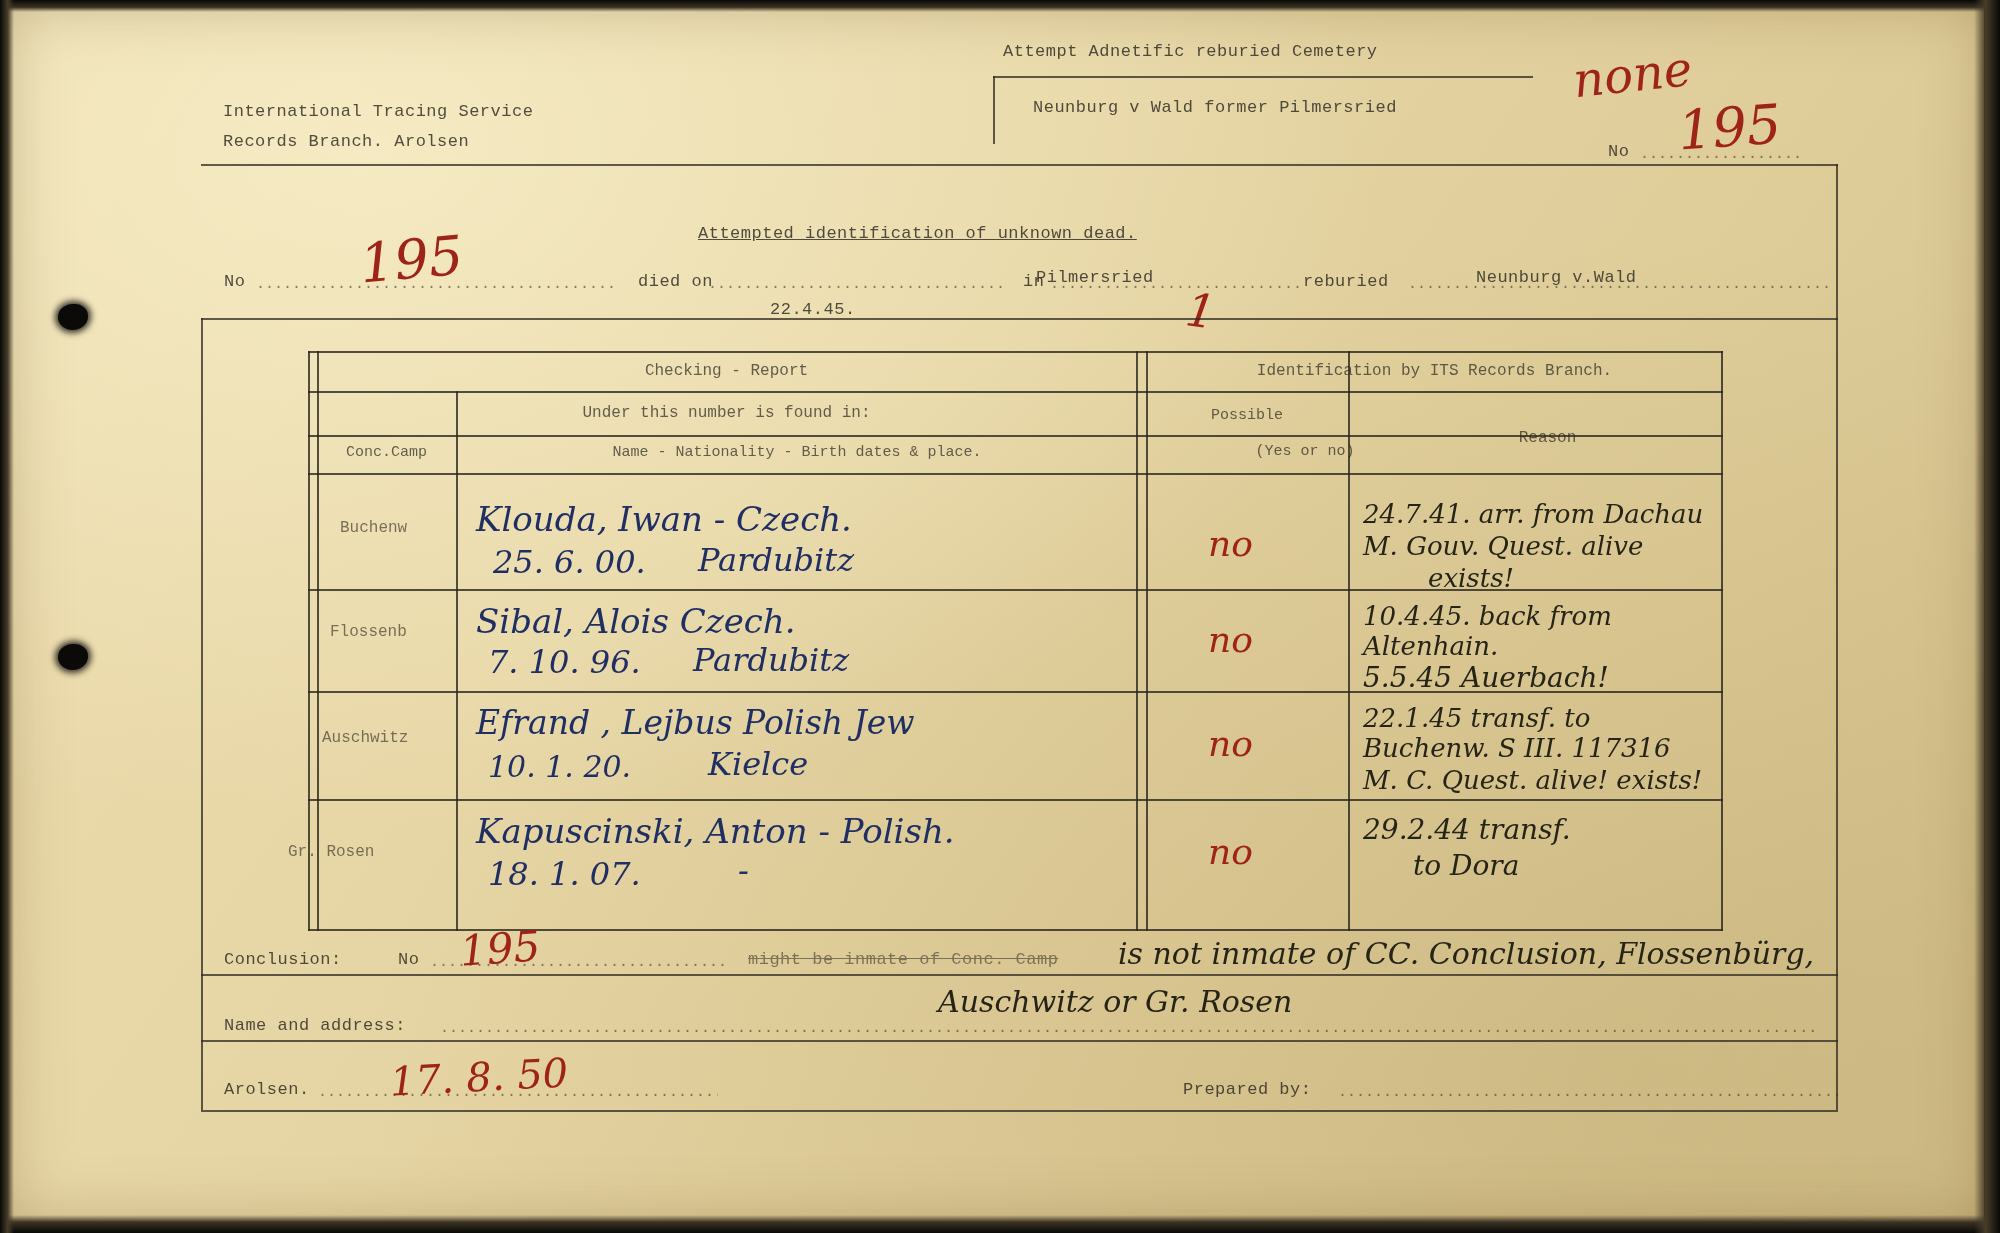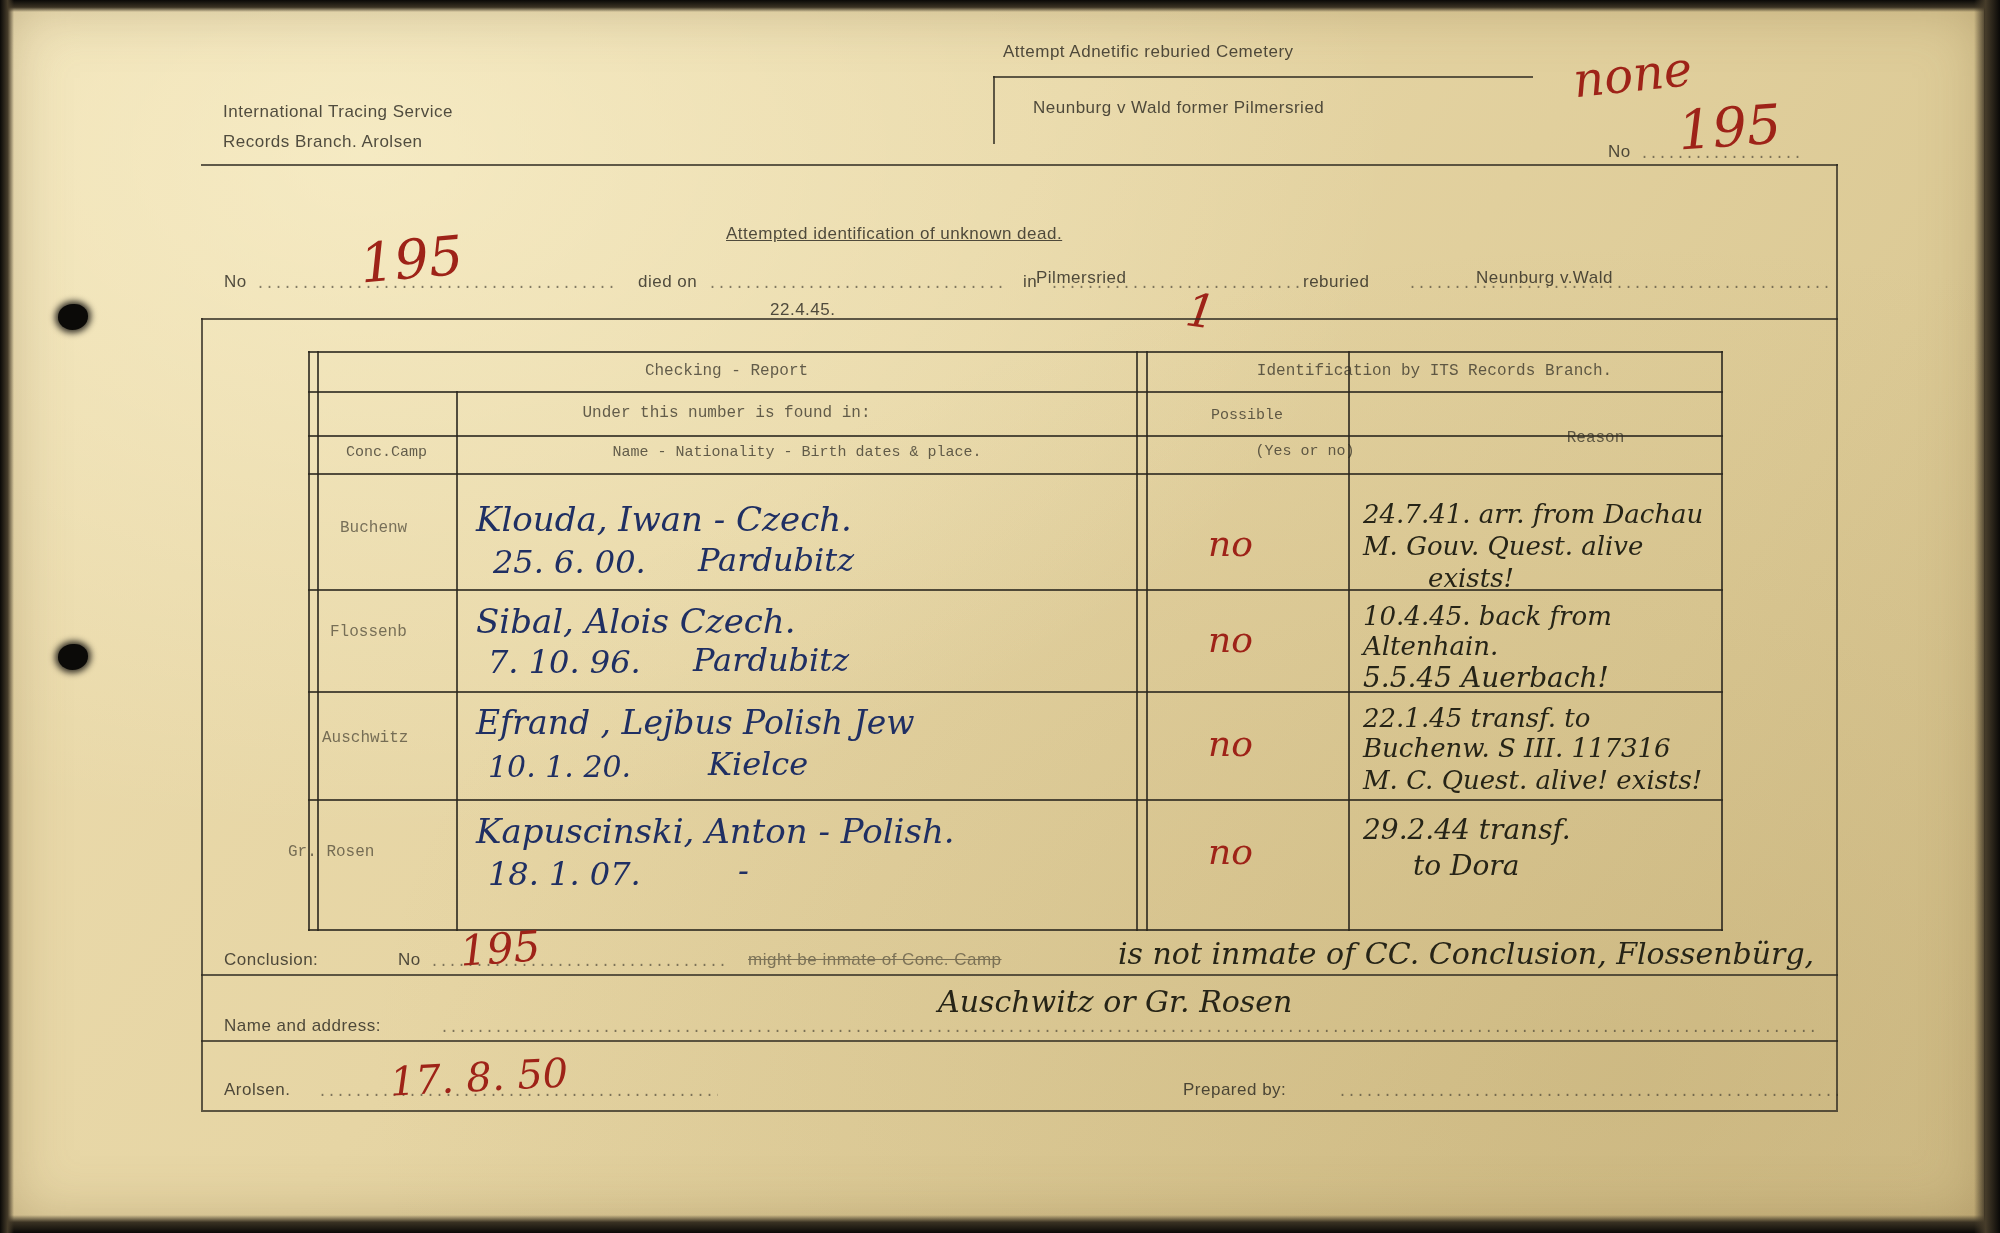--- a/index.html
+++ b/index.html
@@ -45,21 +45,21 @@
     background: #0b0a08;
     border-radius: 50% 45% 52% 48%;
     box-shadow: 0 0 6px 3px rgba(10,9,7,0.8);
   }
   #punch1 { left: 58px; top: 304px; }
   #punch2 { left: 58px; top: 644px; }
 
   
   .tw {
     position: absolute;
-    font-family: Liberation Sans, sans-serif;
+    font-family: Liberation Mono, monospace;
     color: #2d2a22;
     letter-spacing: 0.5px;
     white-space: nowrap;
     opacity: 0.82;
   }
   .tw.mid   { font-size: 17px; }
   .tw.faint { opacity: 0.55; }
 
   
   .hw {
@@ -126,21 +126,21 @@
     <span class="tw mid" style="left:1025px; top:92px;">Neunburg v Wald former Pilmersried</span>
 
     <span class="hw red" style="left:1565px; top:40px; font-size:48px; transform:rotate(-6deg);">none</span>
 
     <span class="tw mid" style="left:1600px; top:136px;">No</span>
     <span class="dots" style="left:1632px; top:140px; width:160px;">..............................</span>
     <span class="hw red" style="left:1670px; top:90px; font-size:54px; transform:rotate(-4deg);">195</span>
 
     <div class="rule" style="left:193px; top:158px; width:1637px; height:2px;"></div>
 
-    <span class="tw mid" style="left:690px; top:218px; text-decoration:underline;margin-left:28px;">Attempted identification of unknown dead.</span>
+    <span class="tw mid" style="left:690px; top:218px; text-decoration:underline;">Attempted identification of unknown dead.</span>
 
     <span class="tw mid" style="left:216px; top:266px;">No</span>
     <span class="dots" style="left:248px; top:270px; width:362px;">.......................................................................</span>
     <span class="hw red" style="left:352px; top:222px; font-size:54px; transform:rotate(-5deg);">195</span>
 
     <span class="tw mid" style="left:630px; top:266px;">died on</span>
     <span class="dots" style="left:700px; top:270px; width:300px;">.........................................</span>
     <span class="tw mid" style="left:762px; top:258px;margin-top:36px;">22.4.45.</span>
 
     <span class="tw mid" style="left:1015px; top:266px;">in</span>
@@ -175,21 +175,21 @@
       <div class="h" style="left:0px; top:578px; width:1415px;"></div>
 
       <div class="cellhdr" style="left:9px; top:11px; width:819px;">Checking - Report</div>
       <div class="cellhdr" style="left:9px; top:53px; width:819px;">Under  this  number  is  found  in:</div>
 
       <div class="cellhdr" style="left:838px; top:11px; width:577px;">Identification by ITS Records Branch.</div>
       <div class="cellhdr" style="left:9px; top:93px; width:139px; font-size:15px;">Conc.Camp</div>
       <div class="cellhdr" style="left:150px; top:93px; width:678px; font-size:15px;">Name - Nationality - Birth dates &amp; place.</div>
       <div class="cellhdr" style="left:838px; top:56px; width:202px; font-size:15px;">Possible</div>
       <div class="cellhdr" style="left:838px; top:92px; width:222px; font-size:15px;padding-left:48px;">(Yes or no)</div>
-      <div class="cellhdr" style="left:1040px; top:78px; width:399px;padding-left:48px;">Reason</div>
+      <div class="cellhdr" style="left:1040px; top:78px; width:399px;">Reason</div>
 
       <div class="camp" style="left:32px; top:168px;">Buchenw</div>
       <div class="hw blue" style="left:168px; top:148px; font-size:34px;">Klouda,  Iwan    -  Czech.</div>
       <div class="hw blue" style="left:185px; top:192px; font-size:32px;">25. 6. 00.</div>
       <div class="hw blue" style="left:390px; top:190px; font-size:32px;">Pardubitz</div>
       <div class="hw red" style="left:900px; top:172px; font-size:36px;">no</div>
       <div class="hw dark" style="left:1055px; top:148px; font-size:26px;">24.7.41. arr. from Dachau</div>
       <div class="hw dark" style="left:1055px; top:180px; font-size:26px;">M. Gouv. Quest. alive</div>
       <div class="hw dark" style="left:1120px; top:212px; font-size:26px;">exists!</div>
 

